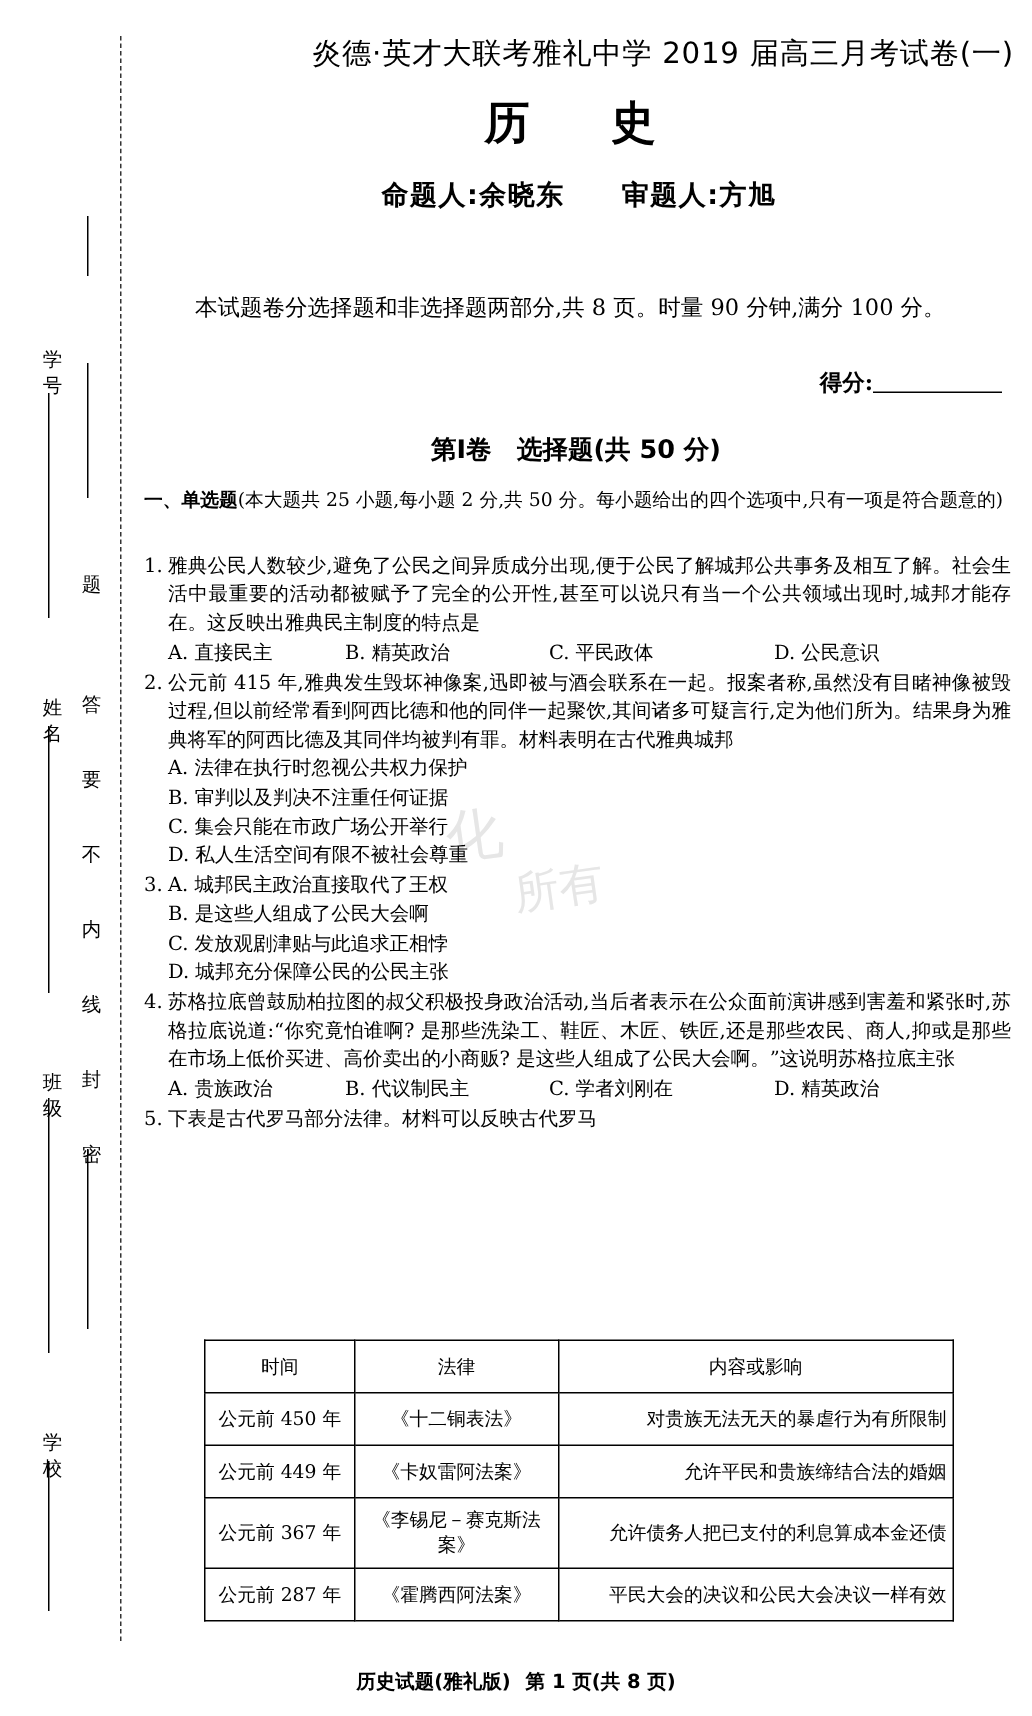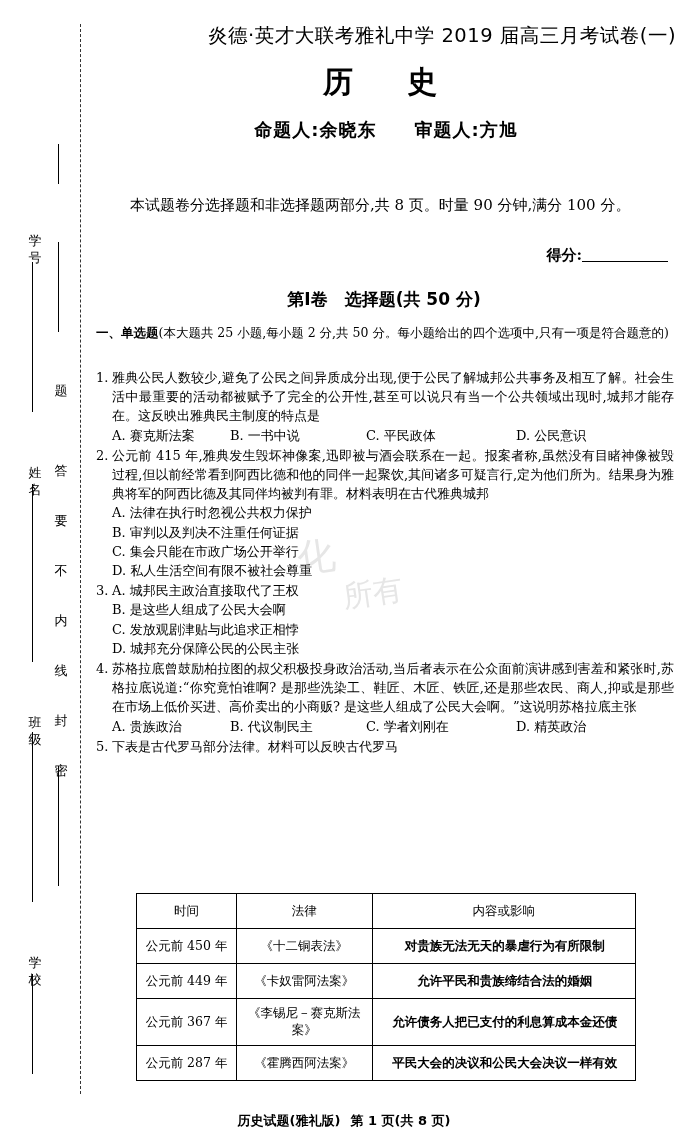--- a/index.html
+++ b/index.html
@@ -188,21 +188,21 @@
     text-align: center;
     font-weight: normal;
     height: 22px;
   }
   .law-table th {
     font-weight: normal;
   }
   .col-time { width: 96px; }
   .col-law { width: 134px; }
   .col-eff { width: 270px; text-align: left; padding-left: 10px; }
-  .law-table td.col-eff { text-align: center; padding-left: 6px; font-weight: bold; }
+  .law-table td.col-eff { text-align: right; padding-left: 6px; }
 
   .footer {
     position: absolute;
     left: 0;
     bottom: 14px;
     width: 688px;
     text-align: center;
     font-size: 13px;
     font-weight: bold;
     font-family: "DejaVu Sans", "Liberation Sans", sans-serif;
@@ -303,21 +303,21 @@
   <div class="part-head">
     <span>一、单选题</span><span class="normal">(本大题共 25 小题,每小题 2 分,共 50 分。每小题给出的四个选项中,只有一项是符合题意的)</span>
   </div>
 
   <div class="questions">
 
     <div class="q">
       <span class="num">1.</span>
       <div class="stem">雅典公民人数较少,避免了公民之间异质成分出现,便于公民了解城邦公共事务及相互了解。社会生活中最重要的活动都被赋予了完全的公开性,甚至可以说只有当一个公共领域出现时,城邦才能存在。这反映出雅典民主制度的特点是</div>
       <div class="opts-inline">
-        <span class="o1">A. 赛克斯法案</span><span class="o2">B. 一书中说</span><span class="o3">C. 平民政体</span><span class="o4">D. 公民意识</span>
+        <span class="o1">A. 直接民主</span><span class="o2">B. 精英政治</span><span class="o3">C. 平民政体</span><span class="o4">D. 公民意识</span>
       </div>
     </div>
 
     <div class="q">
       <span class="num">2.</span>
       <div class="stem">公元前 415 年,雅典发生毁坏神像案,迅即被与酒会联系在一起。报案者称,虽然没有目睹神像被毁过程,但以前经常看到阿西比德和他的同伴一起聚饮,其间诸多可疑言行,定为他们所为。结果身为雅典将军的阿西比德及其同伴均被判有罪。材料表明在古代雅典城邦</div>
       <div>
         <span class="opt-col">A. 法律在执行时忽视公共权力保护</span>
         <span class="opt-col">B. 审判以及判决不注重任何证据</span>
         <span class="opt-col">C. 集会只能在市政广场公开举行</span>

